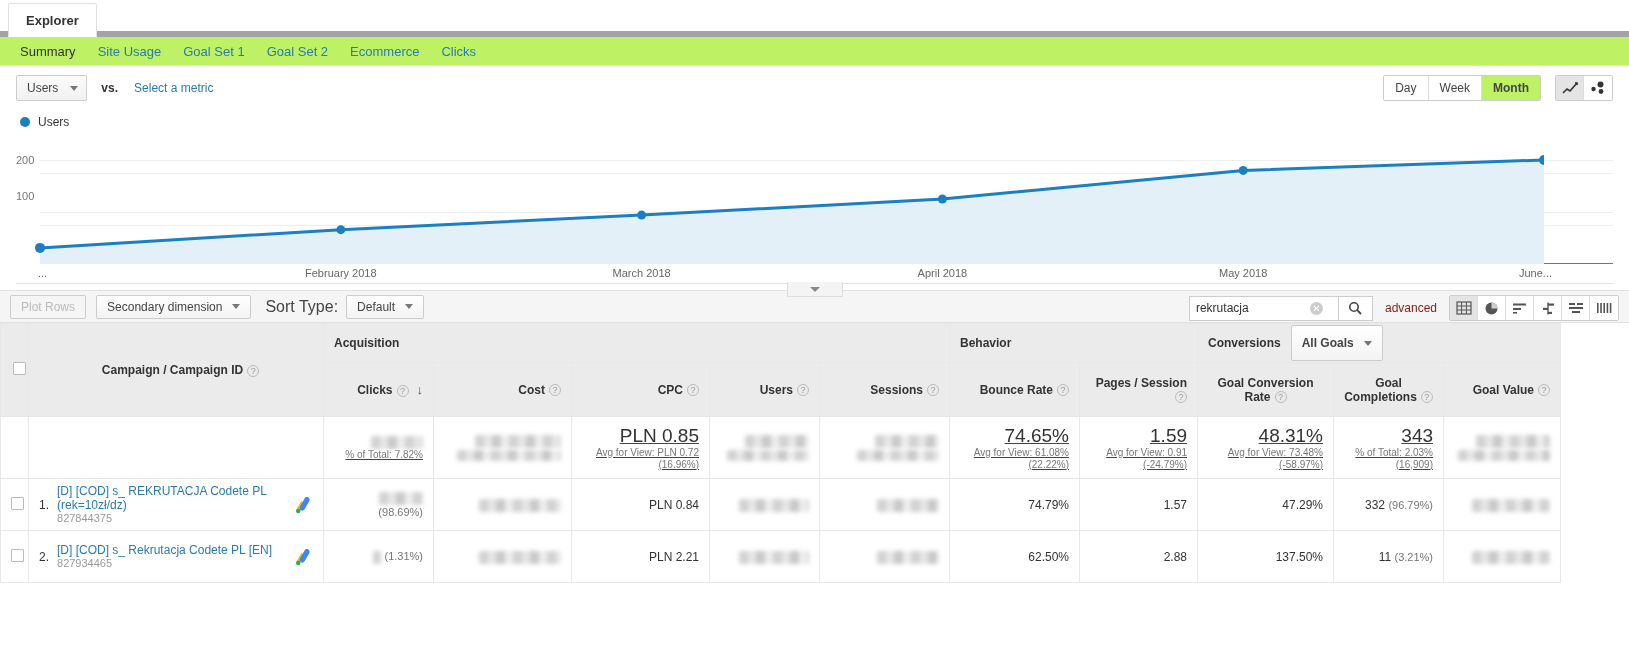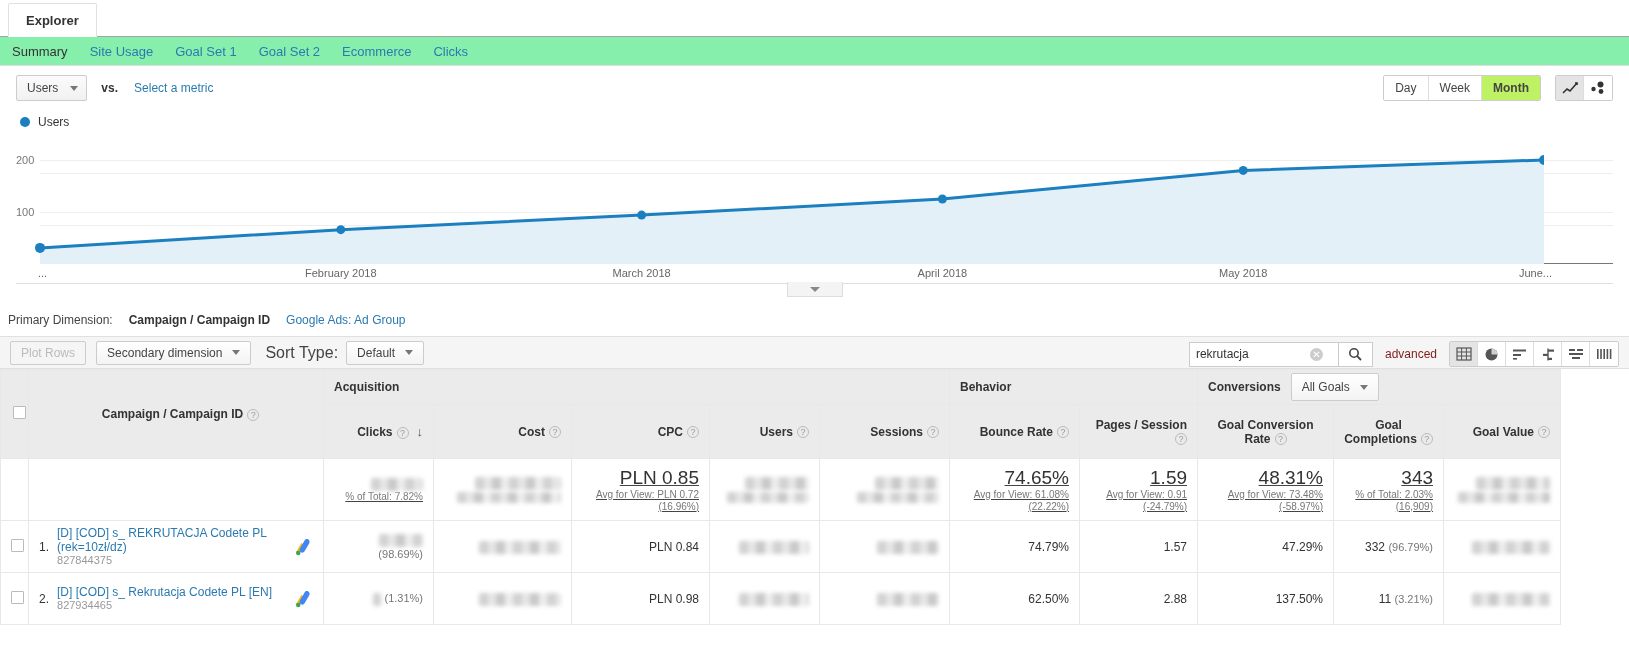--- a/index.html
+++ b/index.html
@@ -8,37 +8,37 @@
     width:1629px; height:666px;
     background:#fff;
     font-family:"Liberation Sans", sans-serif;
     font-size:12px;
     color:#444;
     overflow:hidden;
   }
   .app { width:1629px; height:666px; position:relative; }
 
   
-  .explorer-bar { height:37px; position:relative; border-bottom:1px solid #a3a3a3; }
+  .explorer-bar { height:37px; position:relative; border-bottom:6px solid #a3a3a3; }
   .explorer-tab {
     position:absolute; left:8px; top:3px;
     height:34px; padding:0 17px;
     display:flex; align-items:center;
     font-size:13px; font-weight:bold; color:#333;
     border:1px solid #e0e0e0; border-bottom:1px solid #fff;
     background:#fff; border-radius:2px 2px 0 0;
     z-index:2;
   }
 
   
   .subtabs {
     height:29px; display:flex; align-items:center;
-    padding-left:12px; gap:22px;
+    padding-left:20px; gap:22px;
     border-bottom:1px solid #e0e0e0;
-    background:#86efac;
+    background:#bef264;
   }
   .subtab { font-size:13px; color:#2a7ab0; cursor:pointer; white-space:nowrap; }
   .subtab.active { color:#333; }
 
   
   .metric-row {
     height:44px; display:flex; align-items:center;
     padding:0 16px; position:relative;
   }
   .sel {
@@ -188,21 +188,21 @@
     </div>
   </div>
 
   <div class="chart-wrap">
     <div class="legend">
       <span class="dot"></span>
       <span class="lbl">Users</span>
     </div>
     <div class="plot" id="plot">
         <div class="gridline" style="top: 78px;"></div>
-        <div class="ytick" style="top: 78px;">100</div>
+        <div class="ytick" style="top: 62px;">100</div>
         <div class="gridline" style="top: 26px;"></div>
         <div class="ytick" style="top: 26px;">200</div>
         <div class="gridline" style="top: 39px;"></div>
         <div class="gridline" style="top: 91px;"></div>
         <div class="axisline"></div>
         <svg width="1528" height="130" style="position: absolute; left: 0px; top: 0px;">
           <path d="M24,113.88 L 324.8,95.68 L 625.6,81.12 L 926.4,65 L 1227.2,36.400000000000006 L 1528,26 L 1528,130 L 24,130 Z" fill="#e3f0f8"></path>
           <polyline points="24,113.88 324.8,95.68 625.6,81.12 926.4,65 1227.2,36.400000000000006 1528,26" fill="none" stroke="#1b7fc0" stroke-width="3"></polyline>
           <circle cx="24" cy="113.88" r="5" fill="#1b7fc0"></circle>
           <circle cx="324.8" cy="95.68" r="4.5" fill="#1b7fc0"></circle>
@@ -218,25 +218,20 @@
         </div>
     <div class="xlabel" style="transform: none; left: 22px;">...</div>
         <div class="xlabel" style="left: 324.8px;">February 2018</div>
         <div class="xlabel" style="left: 625.6px;">March 2018</div>
         <div class="xlabel" style="left: 926.4px;">April 2018</div>
         <div class="xlabel" style="left: 1227.2px;">May 2018</div>
         <div class="xlabel" style="transform: translateX(-100%); left: 1536px;">June...</div>
       </div>
   </div>
 
-  <div class="primdim">
-    <span class="lbl">Primary Dimension:</span>
-    <span class="cur">Campaign / Campaign ID</span>
-    <span class="alt">Google Ads: Ad Group</span>
-  </div>
 
   <div class="tbar">
     <div class="btn disabled">
       <span>Plot Rows</span>
     </div>
     <div class="btn" style="margin-left:10px">
       <span>Secondary dimension</span>
       <span class="caret"></span>
     </div>
     <span class="sortlbl">Sort Type:</span>
@@ -336,21 +331,21 @@
         </th>
         <th class="grp-head" colspan="5">
           <span>Acquisition</span>
         </th>
         <th class="grp-head" colspan="2">
           <span>Behavior</span>
         </th>
         <th class="grp-head" colspan="3">
           <span style="display:inline-flex;align-items:center;gap:10px">
             <span>Conversions</span>
-            <span class="btn" style="height:28px;font-weight:normal">
+            <span class="btn" style="height:36px;font-weight:bold">
               <span>All Goals</span>
               <span class="caret"></span>
             </span>
           </span>
         </th>
       </tr>
       <tr id="colhead">
           <th class="col-head r"><span>Clicks</span><span class="q">?</span><span class="sortarrow">↓</span></th>
           <th class="col-head r"><span>Cost</span><span class="q">?</span></th>
           <th class="col-head r"><span>CPC</span><span class="q">?</span></th>
@@ -436,21 +431,21 @@
               </div>
               <svg class="adsicon" viewBox="0 0 24 24">
                 <path d="M3.6 18.3 10 7.2l3.4 2L7 20.3z" fill="#fbbc04"></path>
                 <path d="M13.9 4.1c.9-1.6 3-2.1 4.5-1.2s2 3 1.1 4.6l-5.6 9.7c-.9 1.6-3 2.1-4.5 1.2s-2-3-1.1-4.6z" fill="#4285f4"></path>
                 <circle cx="6.3" cy="19.2" r="2.7" fill="#34a853"></circle>
               </svg>
             </div>
           </td>
           <td><span class="redact" style="width:8px"></span> <span class="pct">(1.31%)</span></td>
           <td><span class="redact" style="width:82px"></span></td>
-          <td><span>PLN 0.98</span></td>
+          <td><span>PLN 2.21</span></td>
           <td><span class="redact" style="width:70px"></span></td>
           <td><span class="redact" style="width:62px"></span></td>
           <td><span>62.50%</span></td>
           <td><span>2.88</span></td>
           <td><span>137.50%</span></td>
           <td><span>11</span> <span class="pct">(3.21%)</span></td>
           <td><span class="redact" style="width:78px"></span></td>
         </tr>
       </tbody>
   </table>

